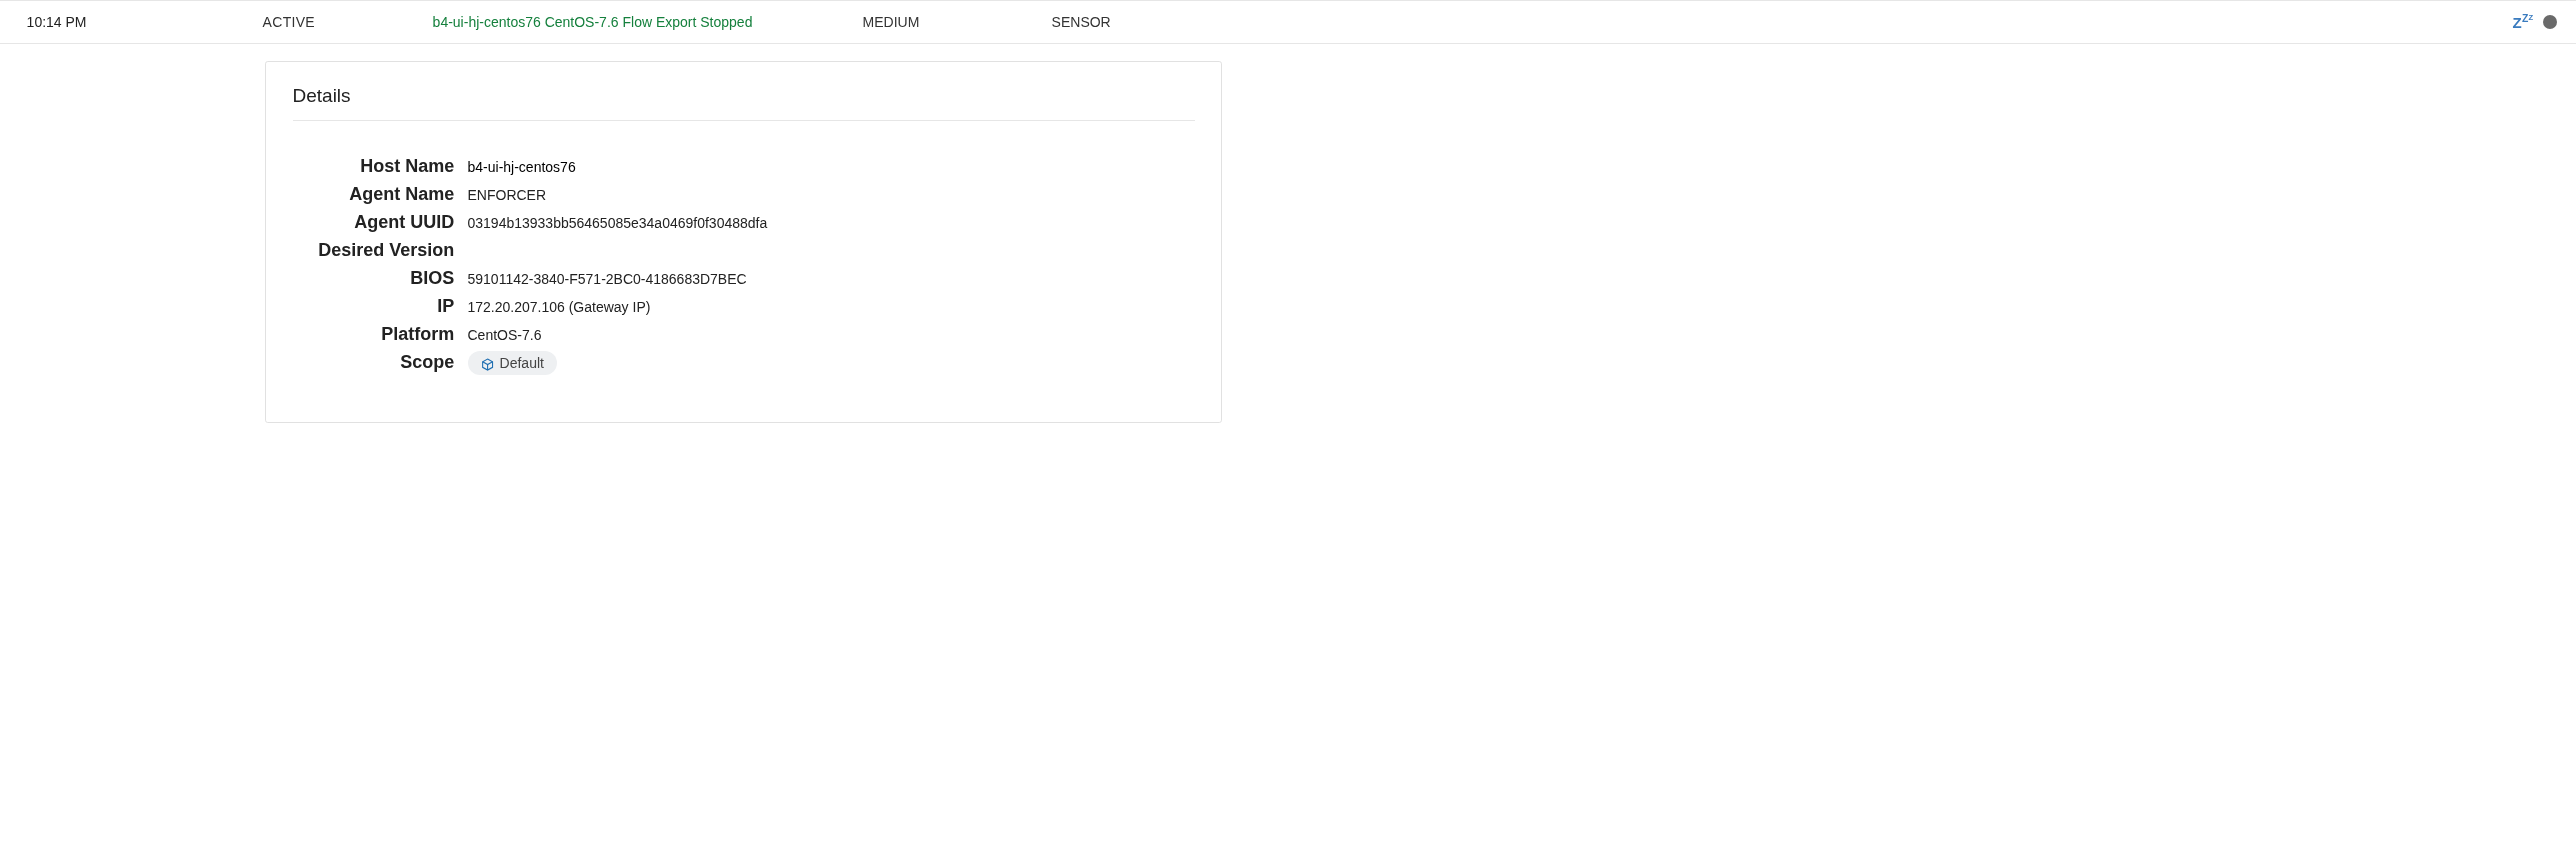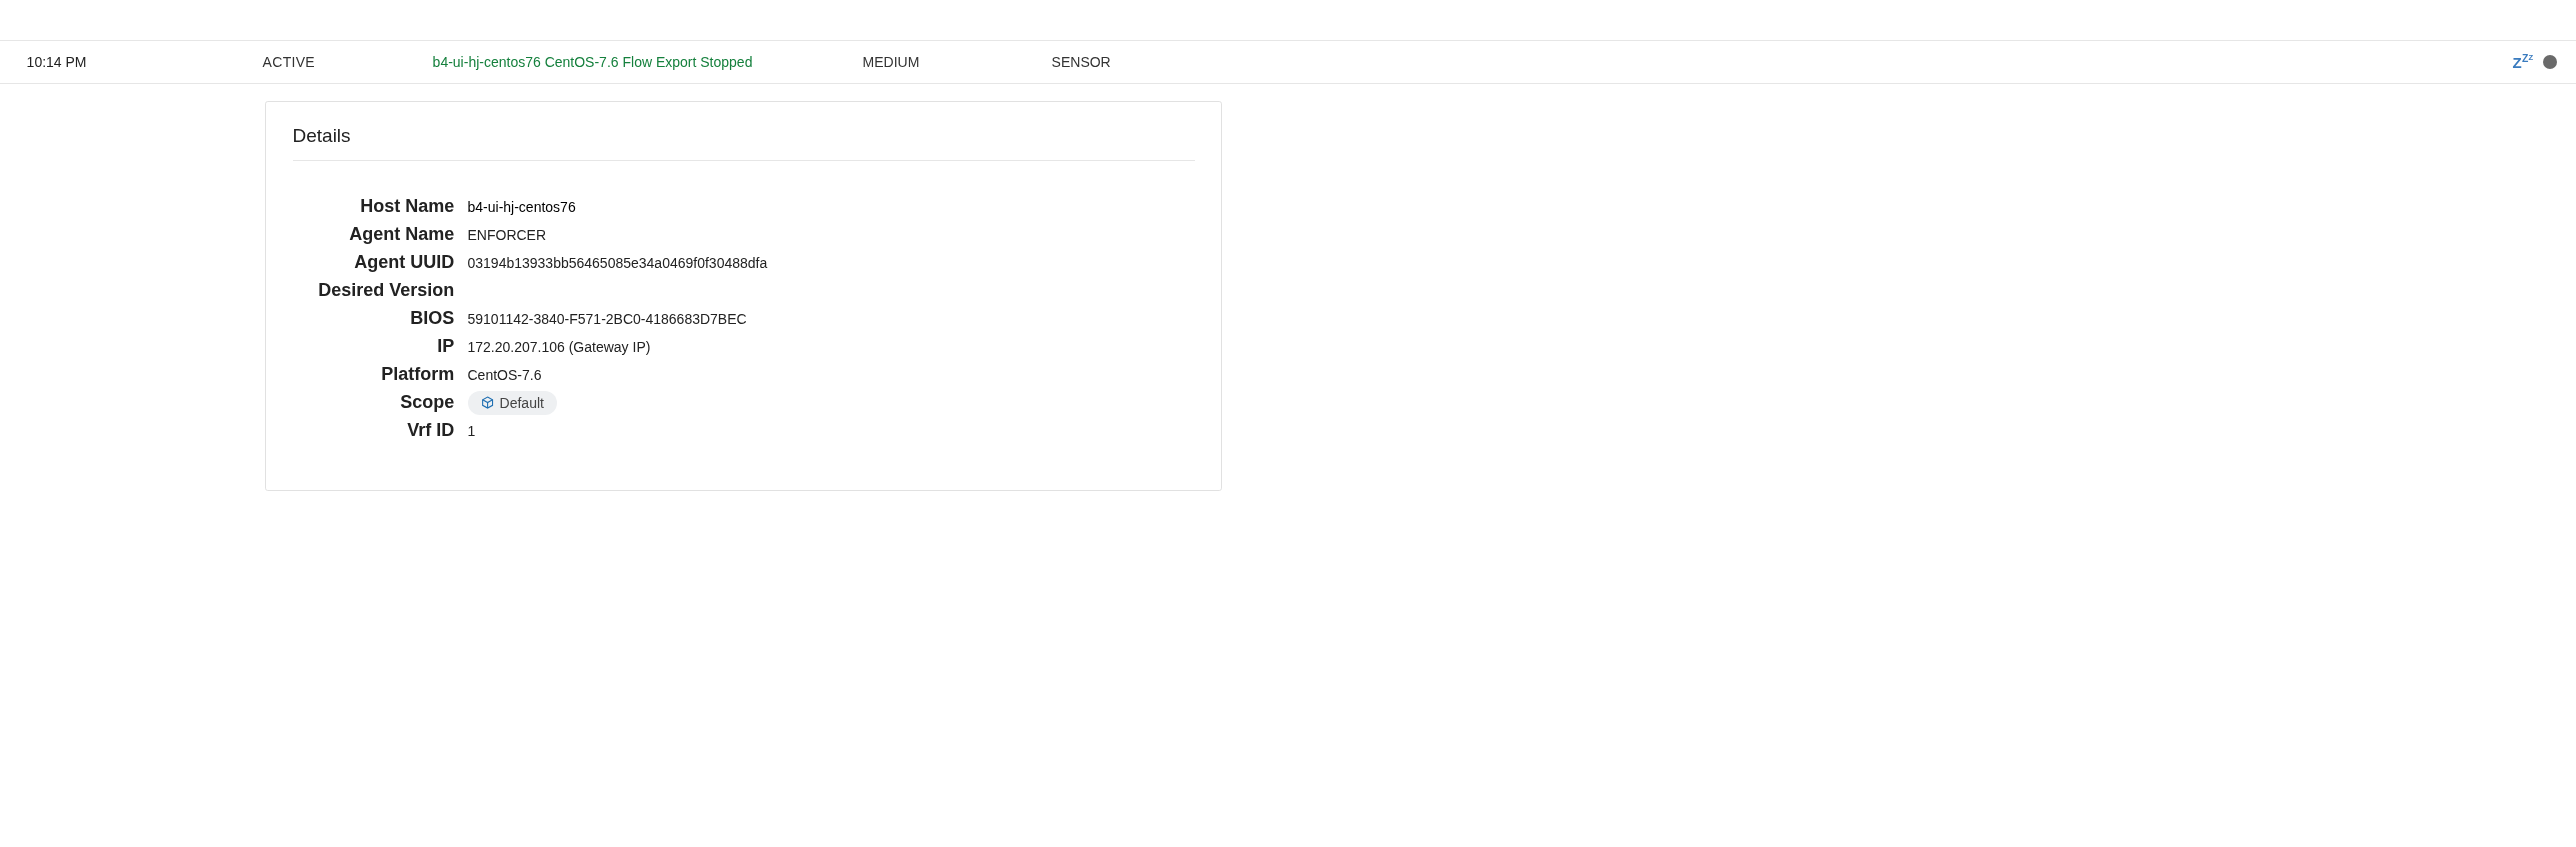--- a/index.html
+++ b/index.html
@@ -10,21 +10,20 @@
       font-size: 14px;
     }
     .row {
       display: flex;
       align-items: center;
       height: 44px;
       border-top: 0.9px solid #e6e6e6;
       border-bottom: 0.9px solid #e6e6e6;
       padding: 0 19px;
       background: #fff;
-      margin-top: 40px;
     }
     .row .cell { flex: 0 0 auto; }
     .cell-time { margin-left: 7.6px; width: 236px; color: #222; }
     .cell-status { width: 170px; color: #333; letter-spacing: 0.3px; }
     .cell-desc { width: 430px; color: #15803d; }
     .cell-sev { width: 189px; color: #333; }
     .cell-type { width: 246px; color: #333; }
     .cell-actions { margin-left: auto; display: flex; align-items: center; gap: 9.5px; }
 
     .snooze-icon {
@@ -83,21 +82,21 @@
       font-size: 18px;
     }
     .kv-value {
       color: #222;
       font-size: 14px;
       font-weight: 400;
     }
     .kv-value.link { color: #000000; cursor: pointer; }
     .scope-chip {
       display: inline-flex;
-      align-items: center;
+      align-items: flex-end;
       gap: 5.7px;
       background: #eef0f2;
       border-radius: 17px;
       padding: 3.8px 13.2px;
       color: #444;
     }
     .scope-chip svg { display: block; }
   </style>
 </head>
 <body>
@@ -167,21 +166,17 @@
             <svg width="13.2" height="13.2" viewBox="0 0 24 24" fill="none" stroke="#1f6fb2" stroke-width="2">
               <path d="M12 2 L21 7 L21 17 L12 22 L3 17 L3 7 Z"></path>
               <path d="M3 7 L12 12 L21 7"></path>
               <path d="M12 12 L12 22"></path>
             </svg>
             <span>Default</span>
           </span>
         </div>
       </div>
 
-      <div class="kv-row">
-        <div class="kv-label">Vrf ID</div>
-        <div class="kv-value">1</div>
-      </div>
 
     </div>
   </div>
 </div>
 
 
 </body></html>

